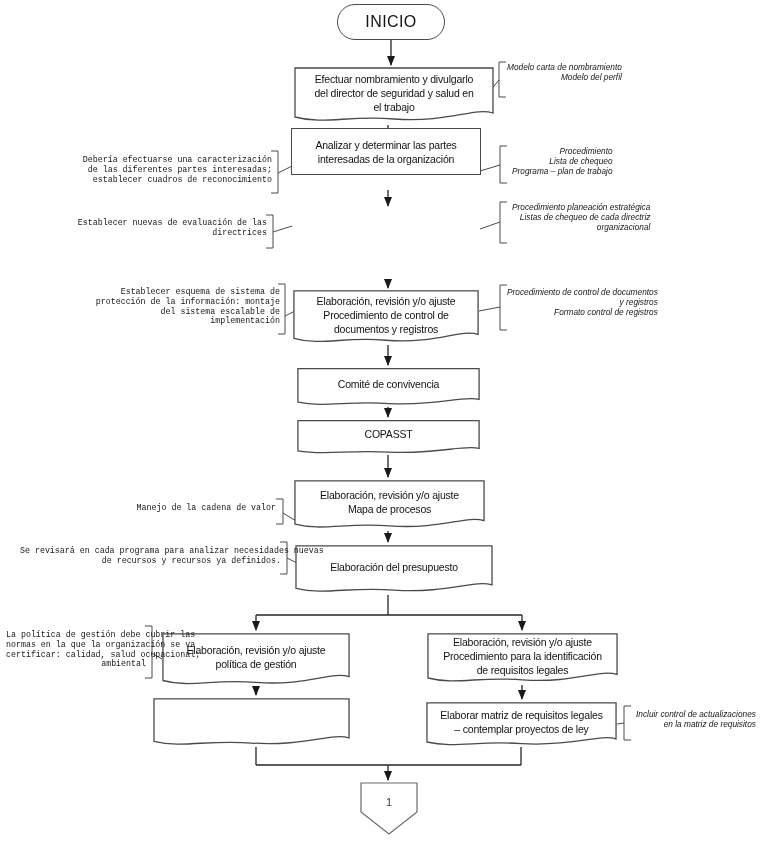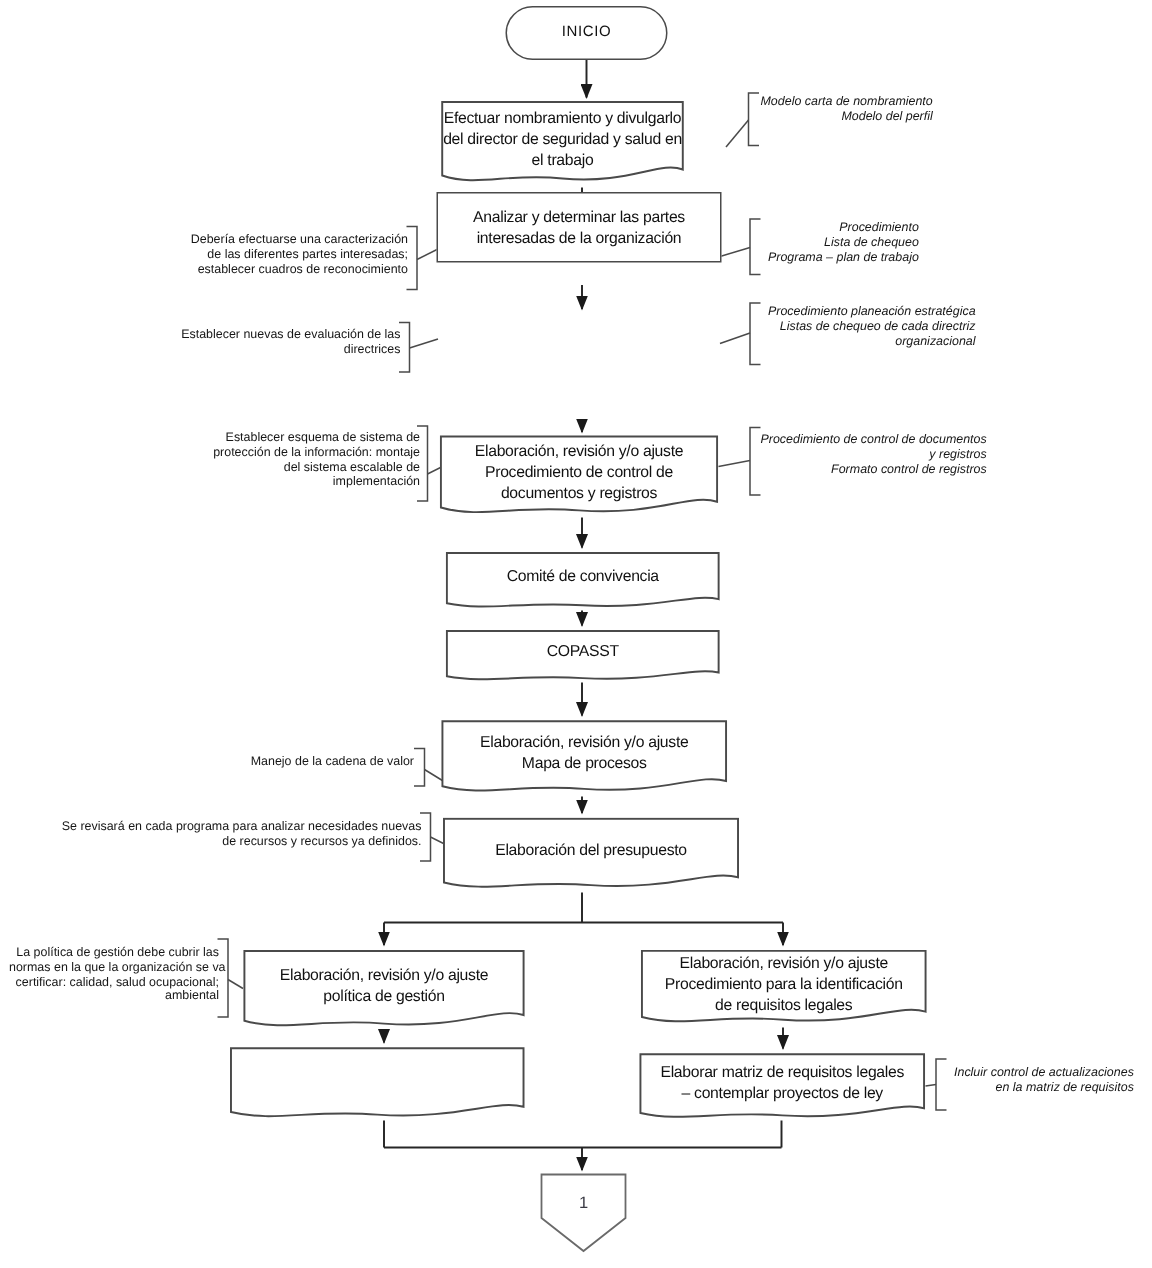--- a/index.html
+++ b/index.html
@@ -4,26 +4,26 @@
 <style>
   html,body{margin:0;padding:0;background:#ffffff;}
   .canvas{position:relative;width:768px;height:845px;background:#fff;overflow:hidden;
           font-family:"Liberation Sans",sans-serif;color:#1a1a1a;}
   .wires{position:absolute;left:0;top:0;z-index:0;}
   .node{position:absolute;z-index:1;display:flex;align-items:center;justify-content:center;
         text-align:center;box-sizing:border-box;}
   .node-text{white-space:pre;font-size:10.5px;line-height:14px;letter-spacing:-0.2px;color:#111;}
   .rectshape{border:1.3px solid #4a4a4a;background:#fff;}
   .terminator{border:1.3px solid #4a4a4a;background:#fff;border-radius:18px;}
-  .terminator .node-text{font-size:10px;letter-spacing:0.4px;}
+  .terminator .node-text{font-size:16px;letter-spacing:0.4px;}
   .docshape{background:transparent;}
   .docshape .docbg{position:absolute;left:0;top:0;width:100%;height:100%;z-index:-1;}
   .docshape .node-text{padding-bottom:9px;}
   .ann{position:absolute;z-index:1;font-size:8.3px;line-height:9.8px;white-space:pre;color:#161616;}
-  .ann-left{text-align:right;}
+  .ann-left{text-align:right;font-family:Liberation Mono, monospace;}
   .ann-right{text-align:right;font-style:italic;}
   .offpage-label{position:absolute;z-index:1;text-align:center;font-size:11px;color:#3a3a44;}
 </style>
 </head>
 <body>
 
 <div class="canvas">
 
   <svg class="wires" width="768" height="845" viewBox="0 0 768 845">
     <defs>
@@ -81,21 +81,21 @@
       <line x1="152" y1="653" x2="162" y2="659"></line>
     </g>
 
     <polygon points="361,783 417,783 417,812 389,834 361,812" fill="#fff" stroke="#6a6a6a" stroke-width="1.2"></polygon>
   </svg>
 
   <div class="node terminator" style="left:337px;top:4px;width:108px;height:36px;">
     <span class="node-text">INICIO</span>
   </div>
 
-  <div class="node docshape" style="left:294px;top:67px;width:162px;height:60px;">
+  <div class="node docshape" style="left:294px;top:67px;width:200px;height:60px;">
     <svg class="docbg" viewBox="0 0 200 60" preserveAspectRatio="none">
       <path d="M1,1 L199,1 L199,46 C180,40 155,56 100,52 C55,48 30,58 1,50 Z" fill="#fff" stroke="#4a4a4a" stroke-width="1.3" vector-effect="non-scaling-stroke"></path>
     </svg>
     <span class="node-text">Efectuar nombramiento y divulgarlo
 del director de seguridad y salud en
 el trabajo</span>
   </div>
 
   <div class="node rectshape" style="left:291px;top:128px;width:190px;height:47px;">
     <span class="node-text">Analizar y determinar las partes

